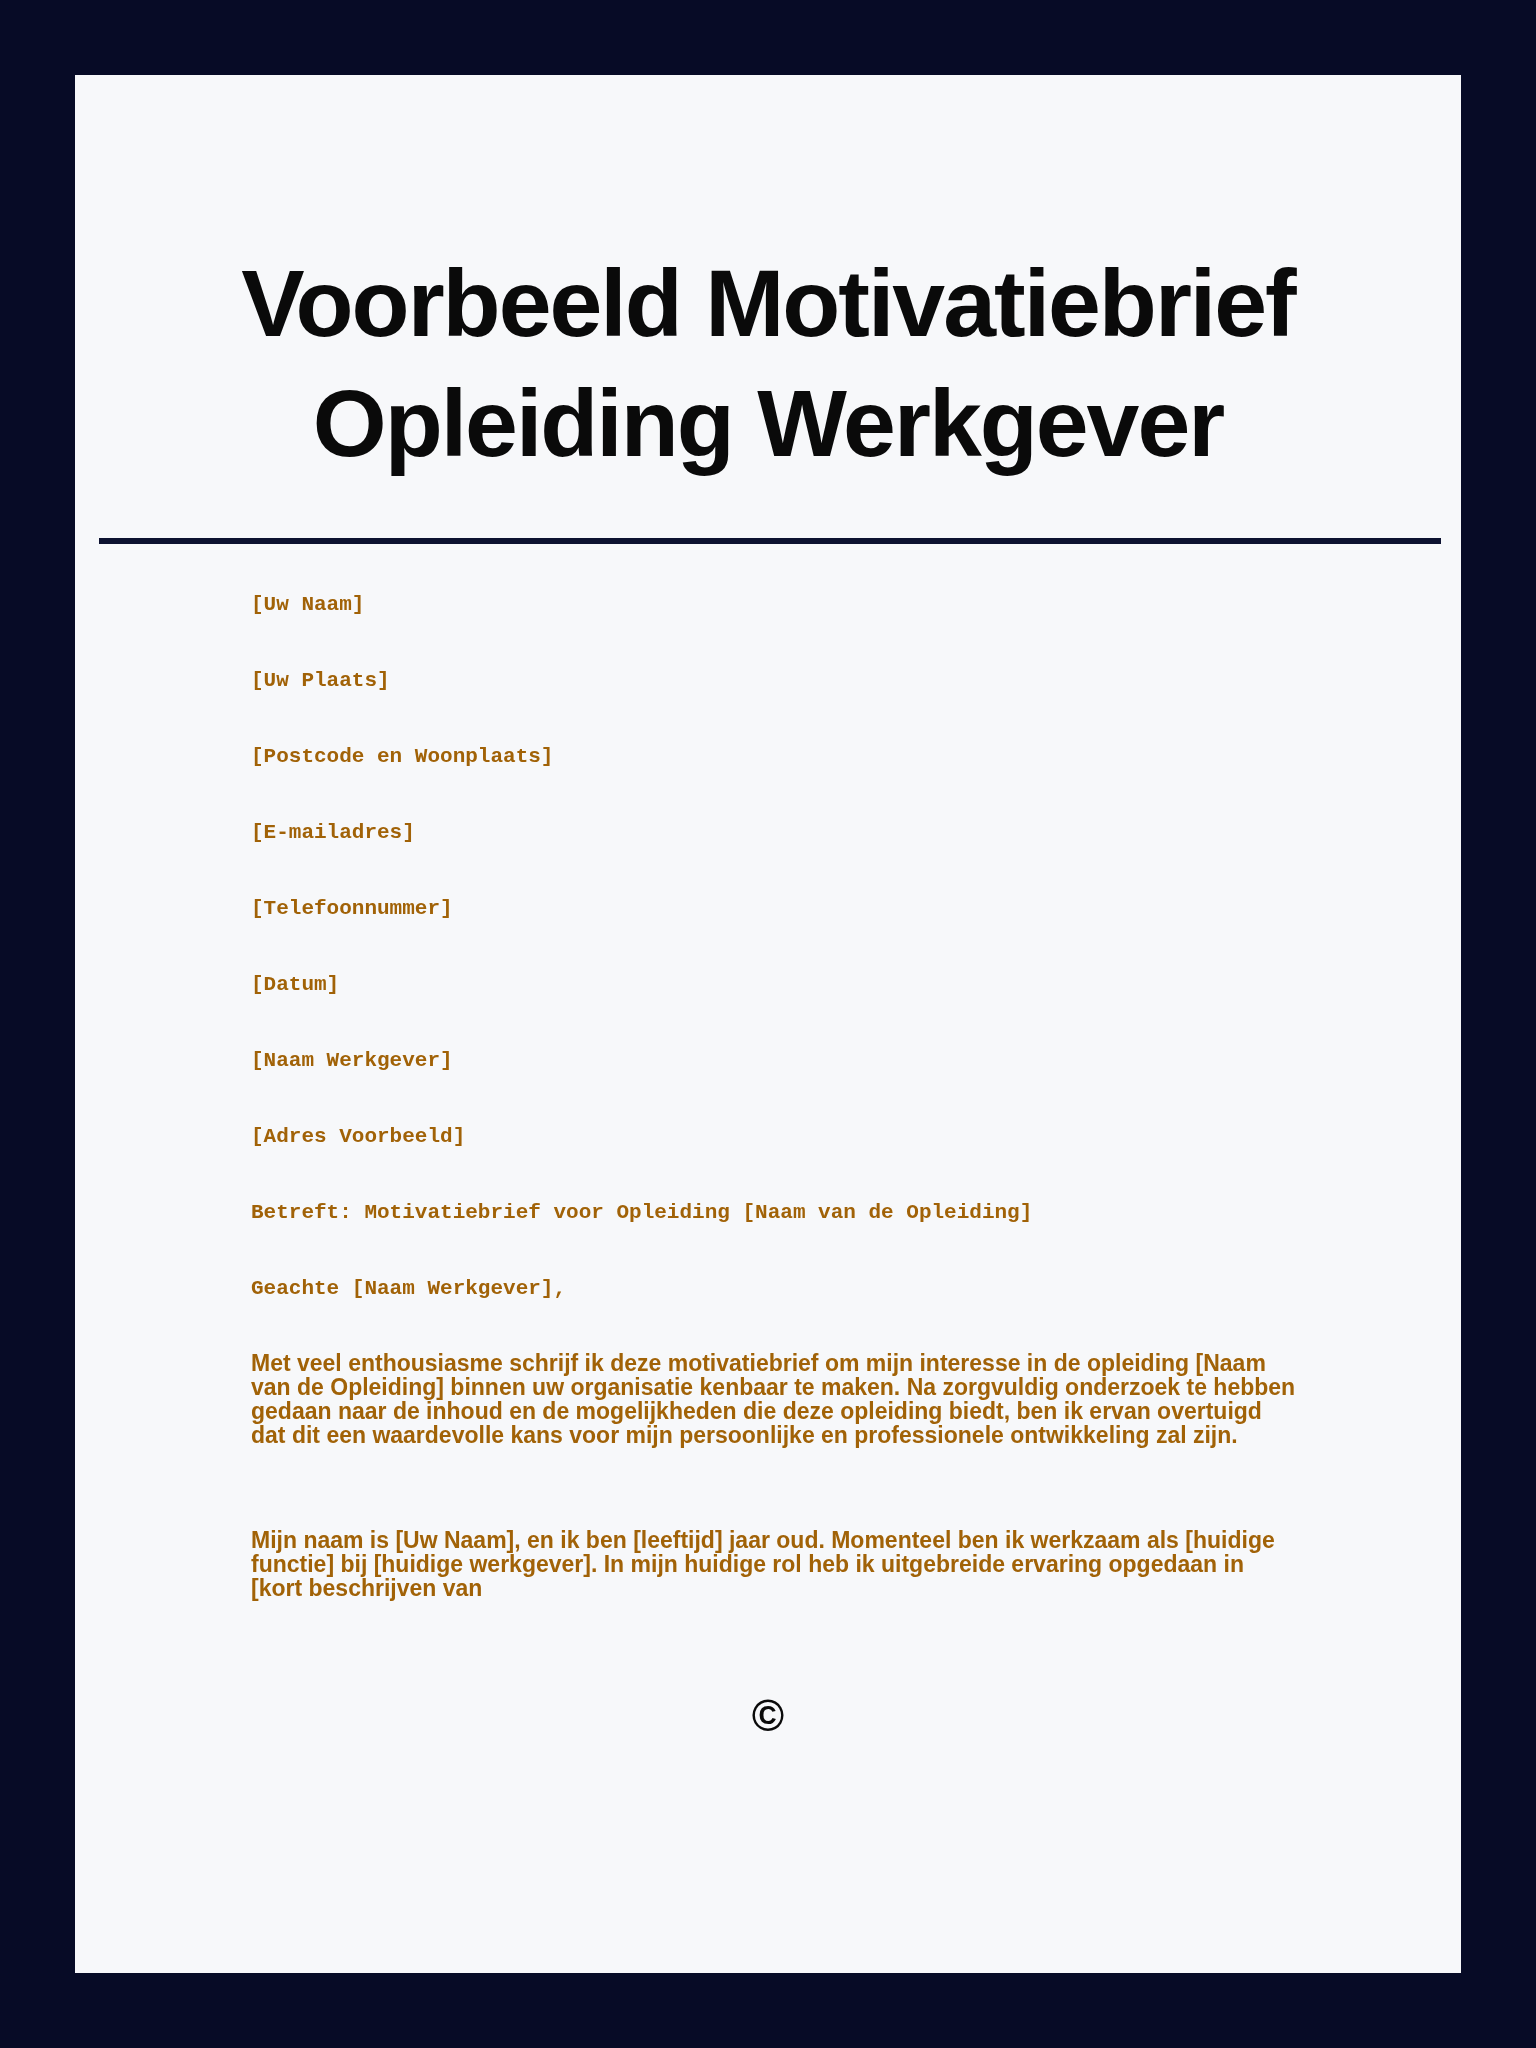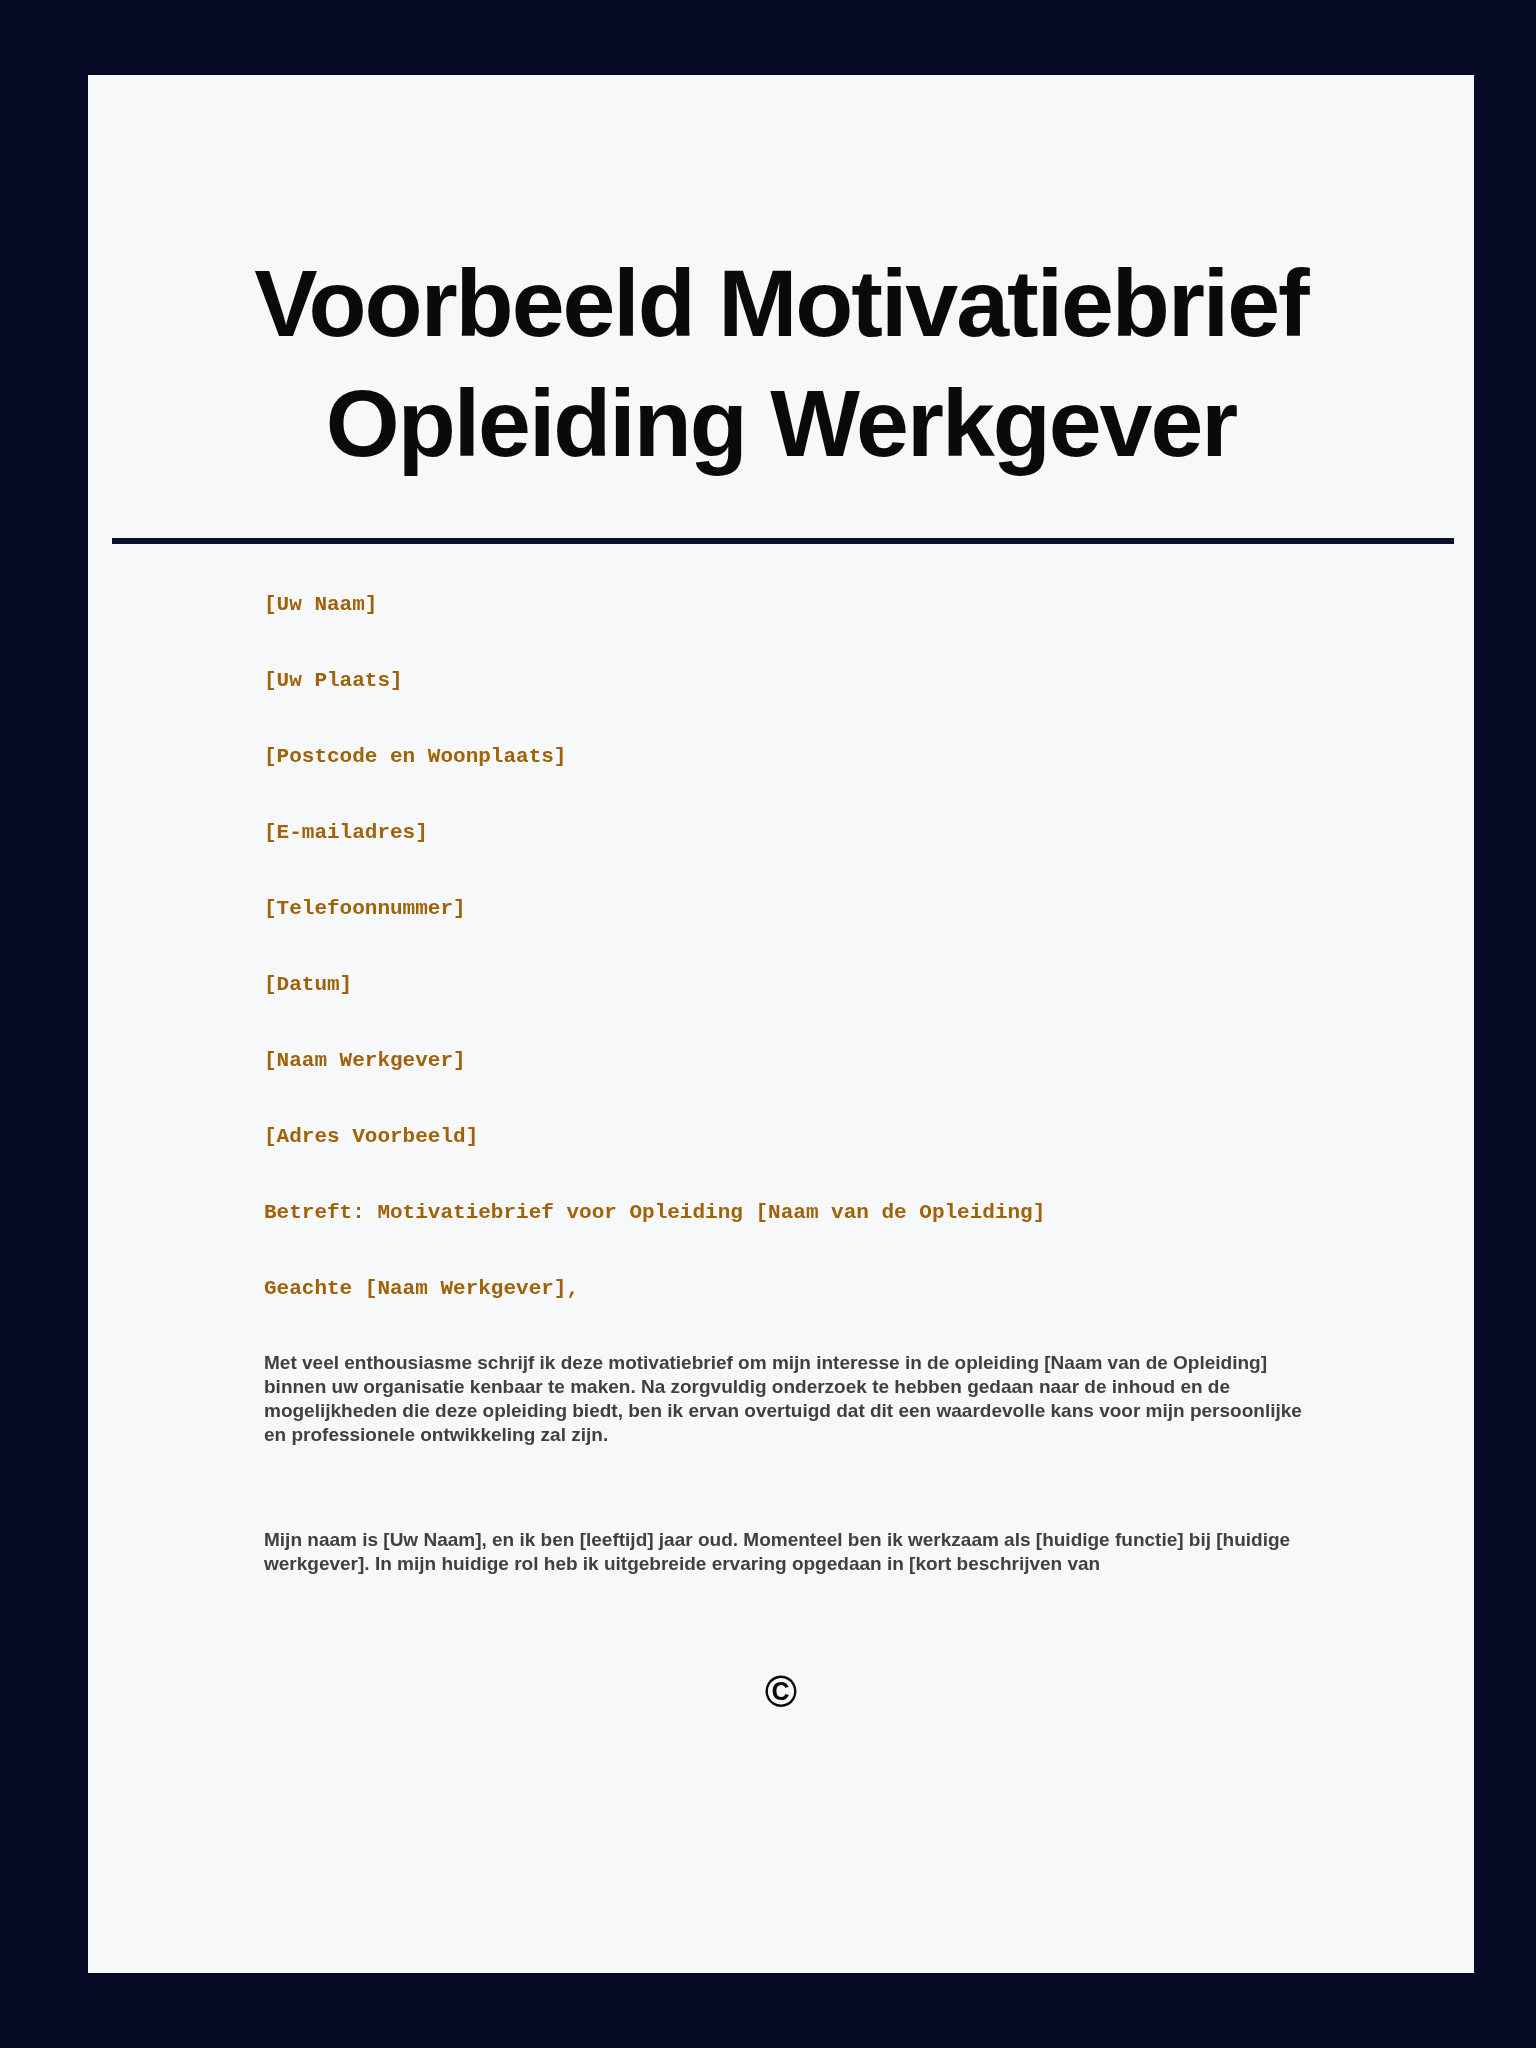--- a/index.html
+++ b/index.html
@@ -12,21 +12,21 @@
     font-family: "Liberation Sans", sans-serif;
   }
   .canvas {
     position: relative;
     width: 1536px;
     height: 2048px;
     background: #070b26;
   }
   .page {
     position: absolute;
-    left: 88px;
+    left: 75px;
     top: 75px;
     width: 1386px;
     height: 1898px;
     background: #f7f8fa;
     overflow: hidden;
   }
   .doc-title {
     margin: 168px 30px 0 30px;
     font-size: 95px;
     line-height: 120px;
@@ -50,24 +50,24 @@
     font-weight: bold;
     color: #a16207;
     margin: 0 0 48px 0;
     font-family: Liberation Mono, monospace;
   }
   .content .line.first { margin-top: 47px; }
   .content .line.block-gap { margin-top: 26px; }
   .content .line.subject-gap { margin-top: 16px; }
   .content .line.salutation-gap { margin-top: 45px; }
   .content .para {
-    font-size: 19px;
+    font-size: 23px;
     line-height: 24px;
     font-weight: bold;
-    color: #404040;
+    color: #a16207;
     margin: 0;
   }
   .content .para.second { margin-top: 81px; }
   .footer-mark {
     margin-top: 92px;
     text-align: center;
     font-size: 44px;
     line-height: 48px;
     font-weight: bold;
     color: #0a0a0a;

